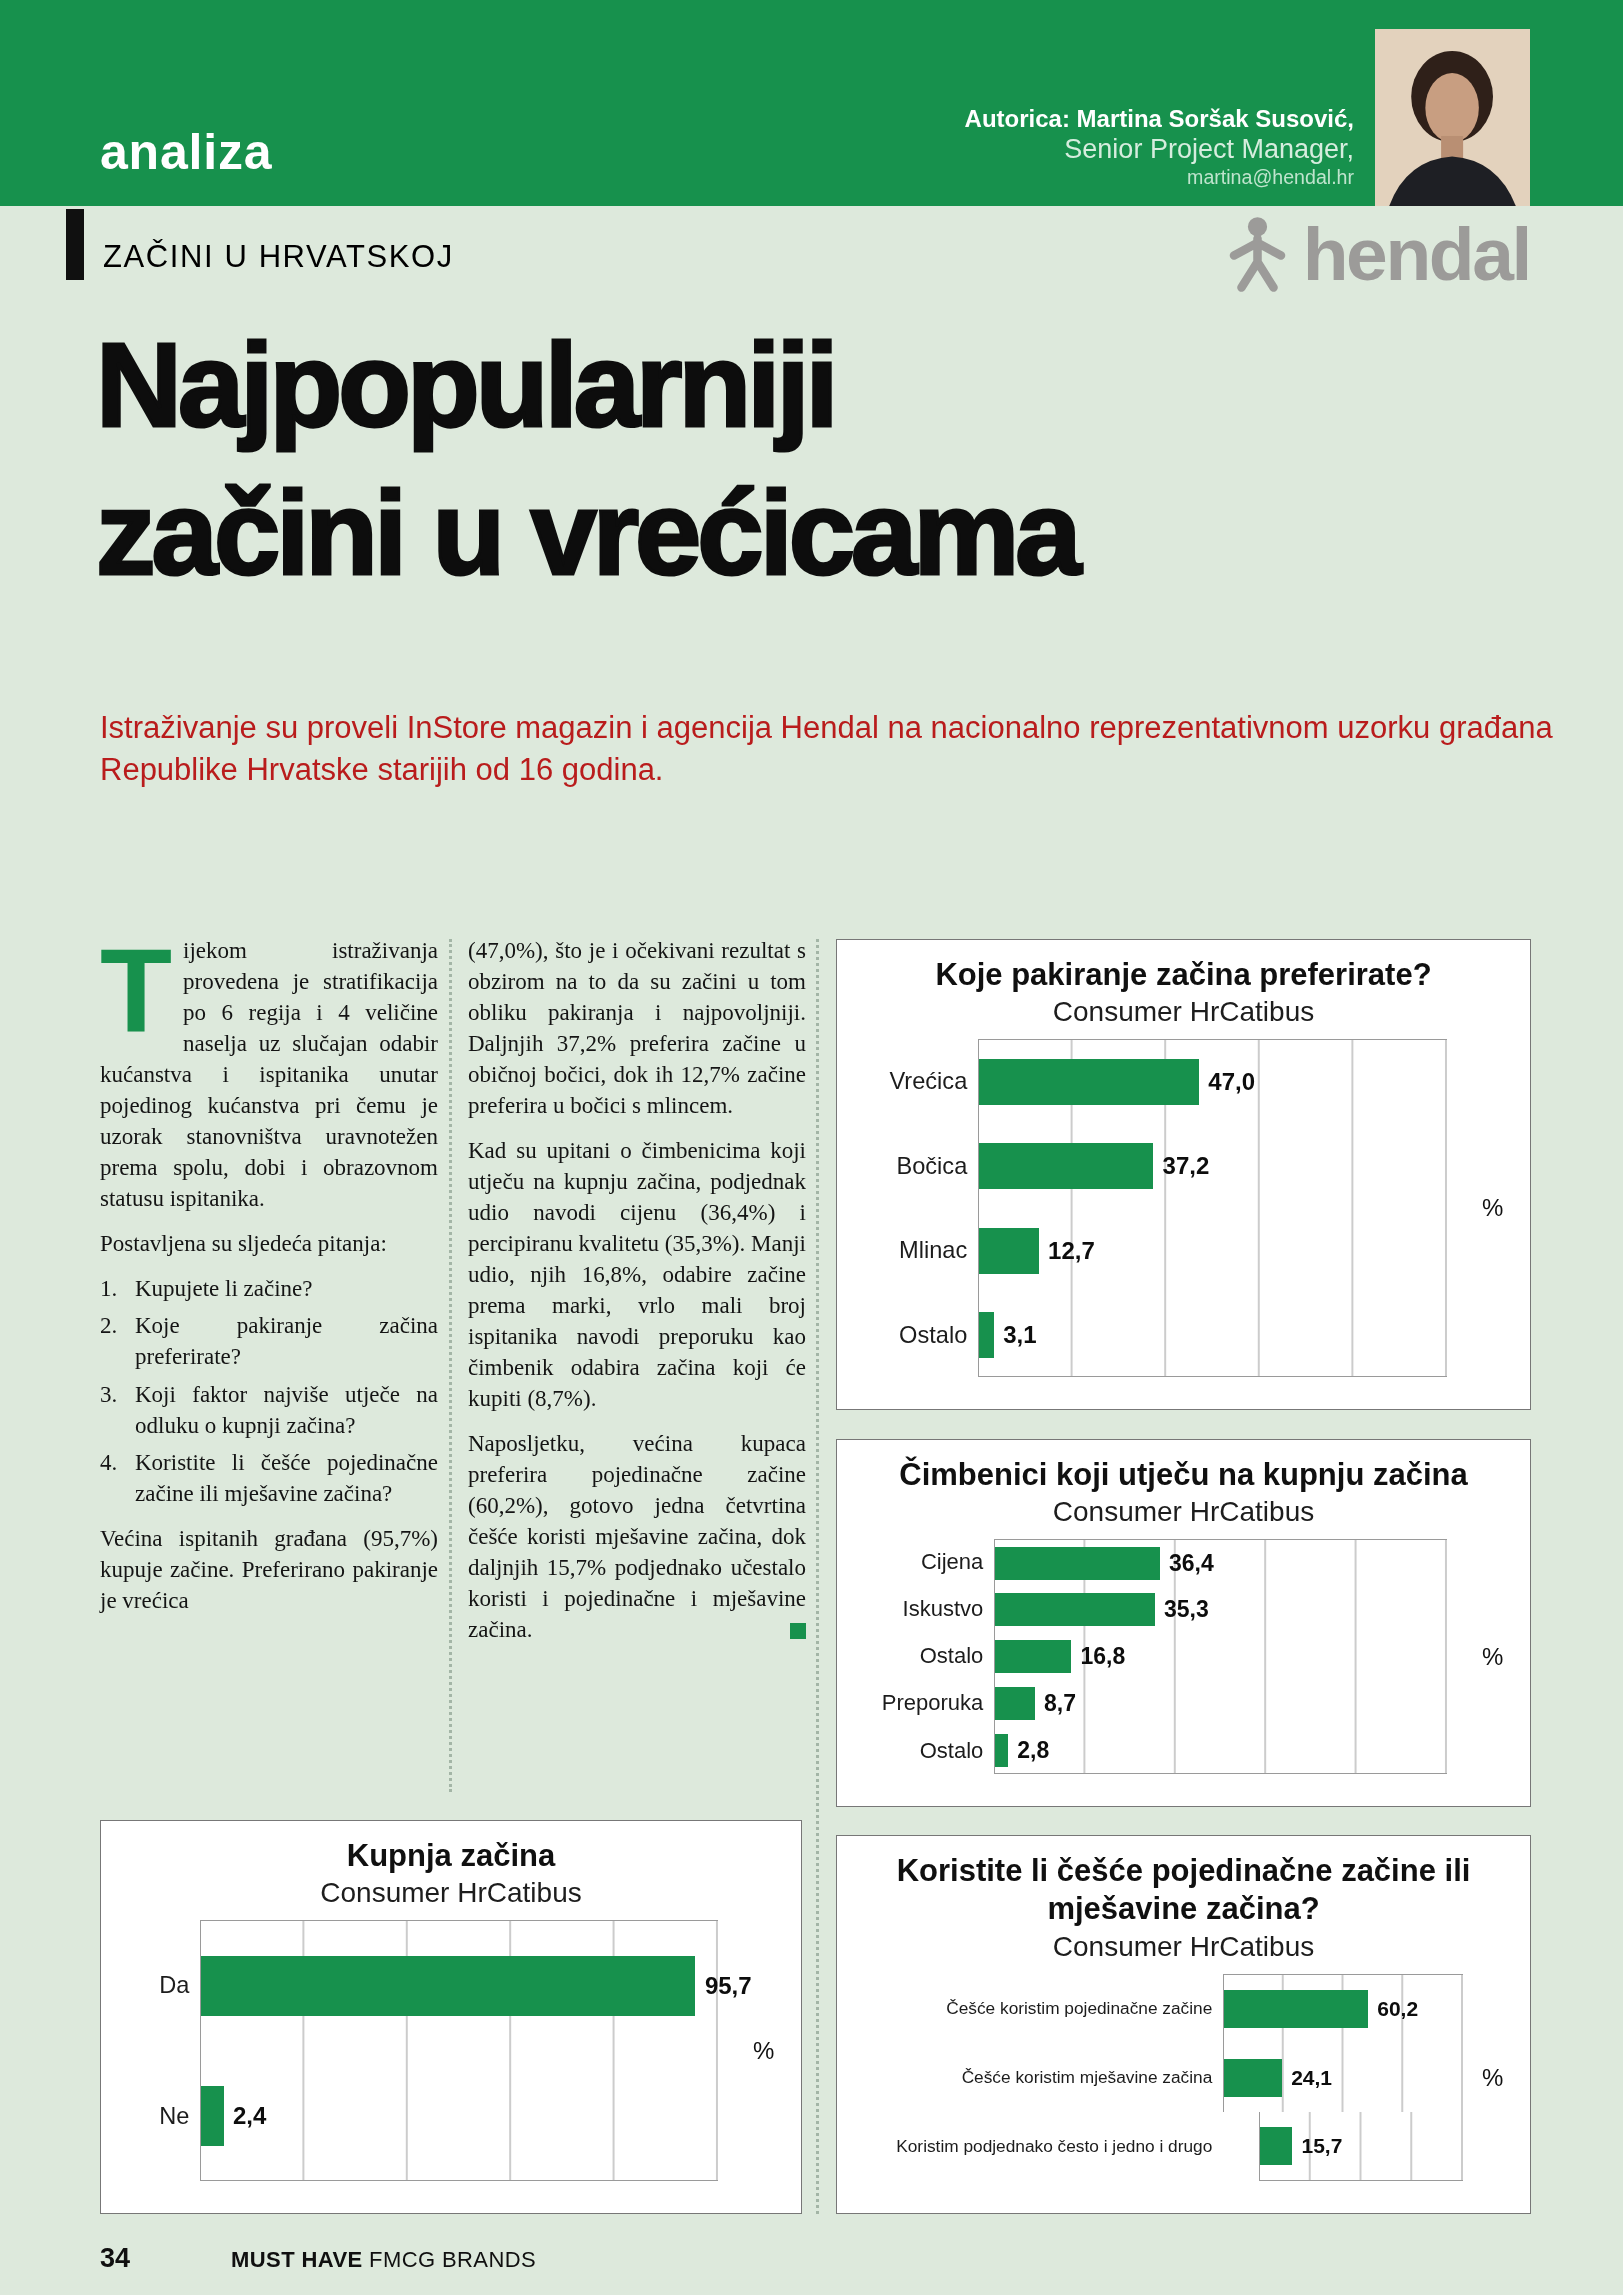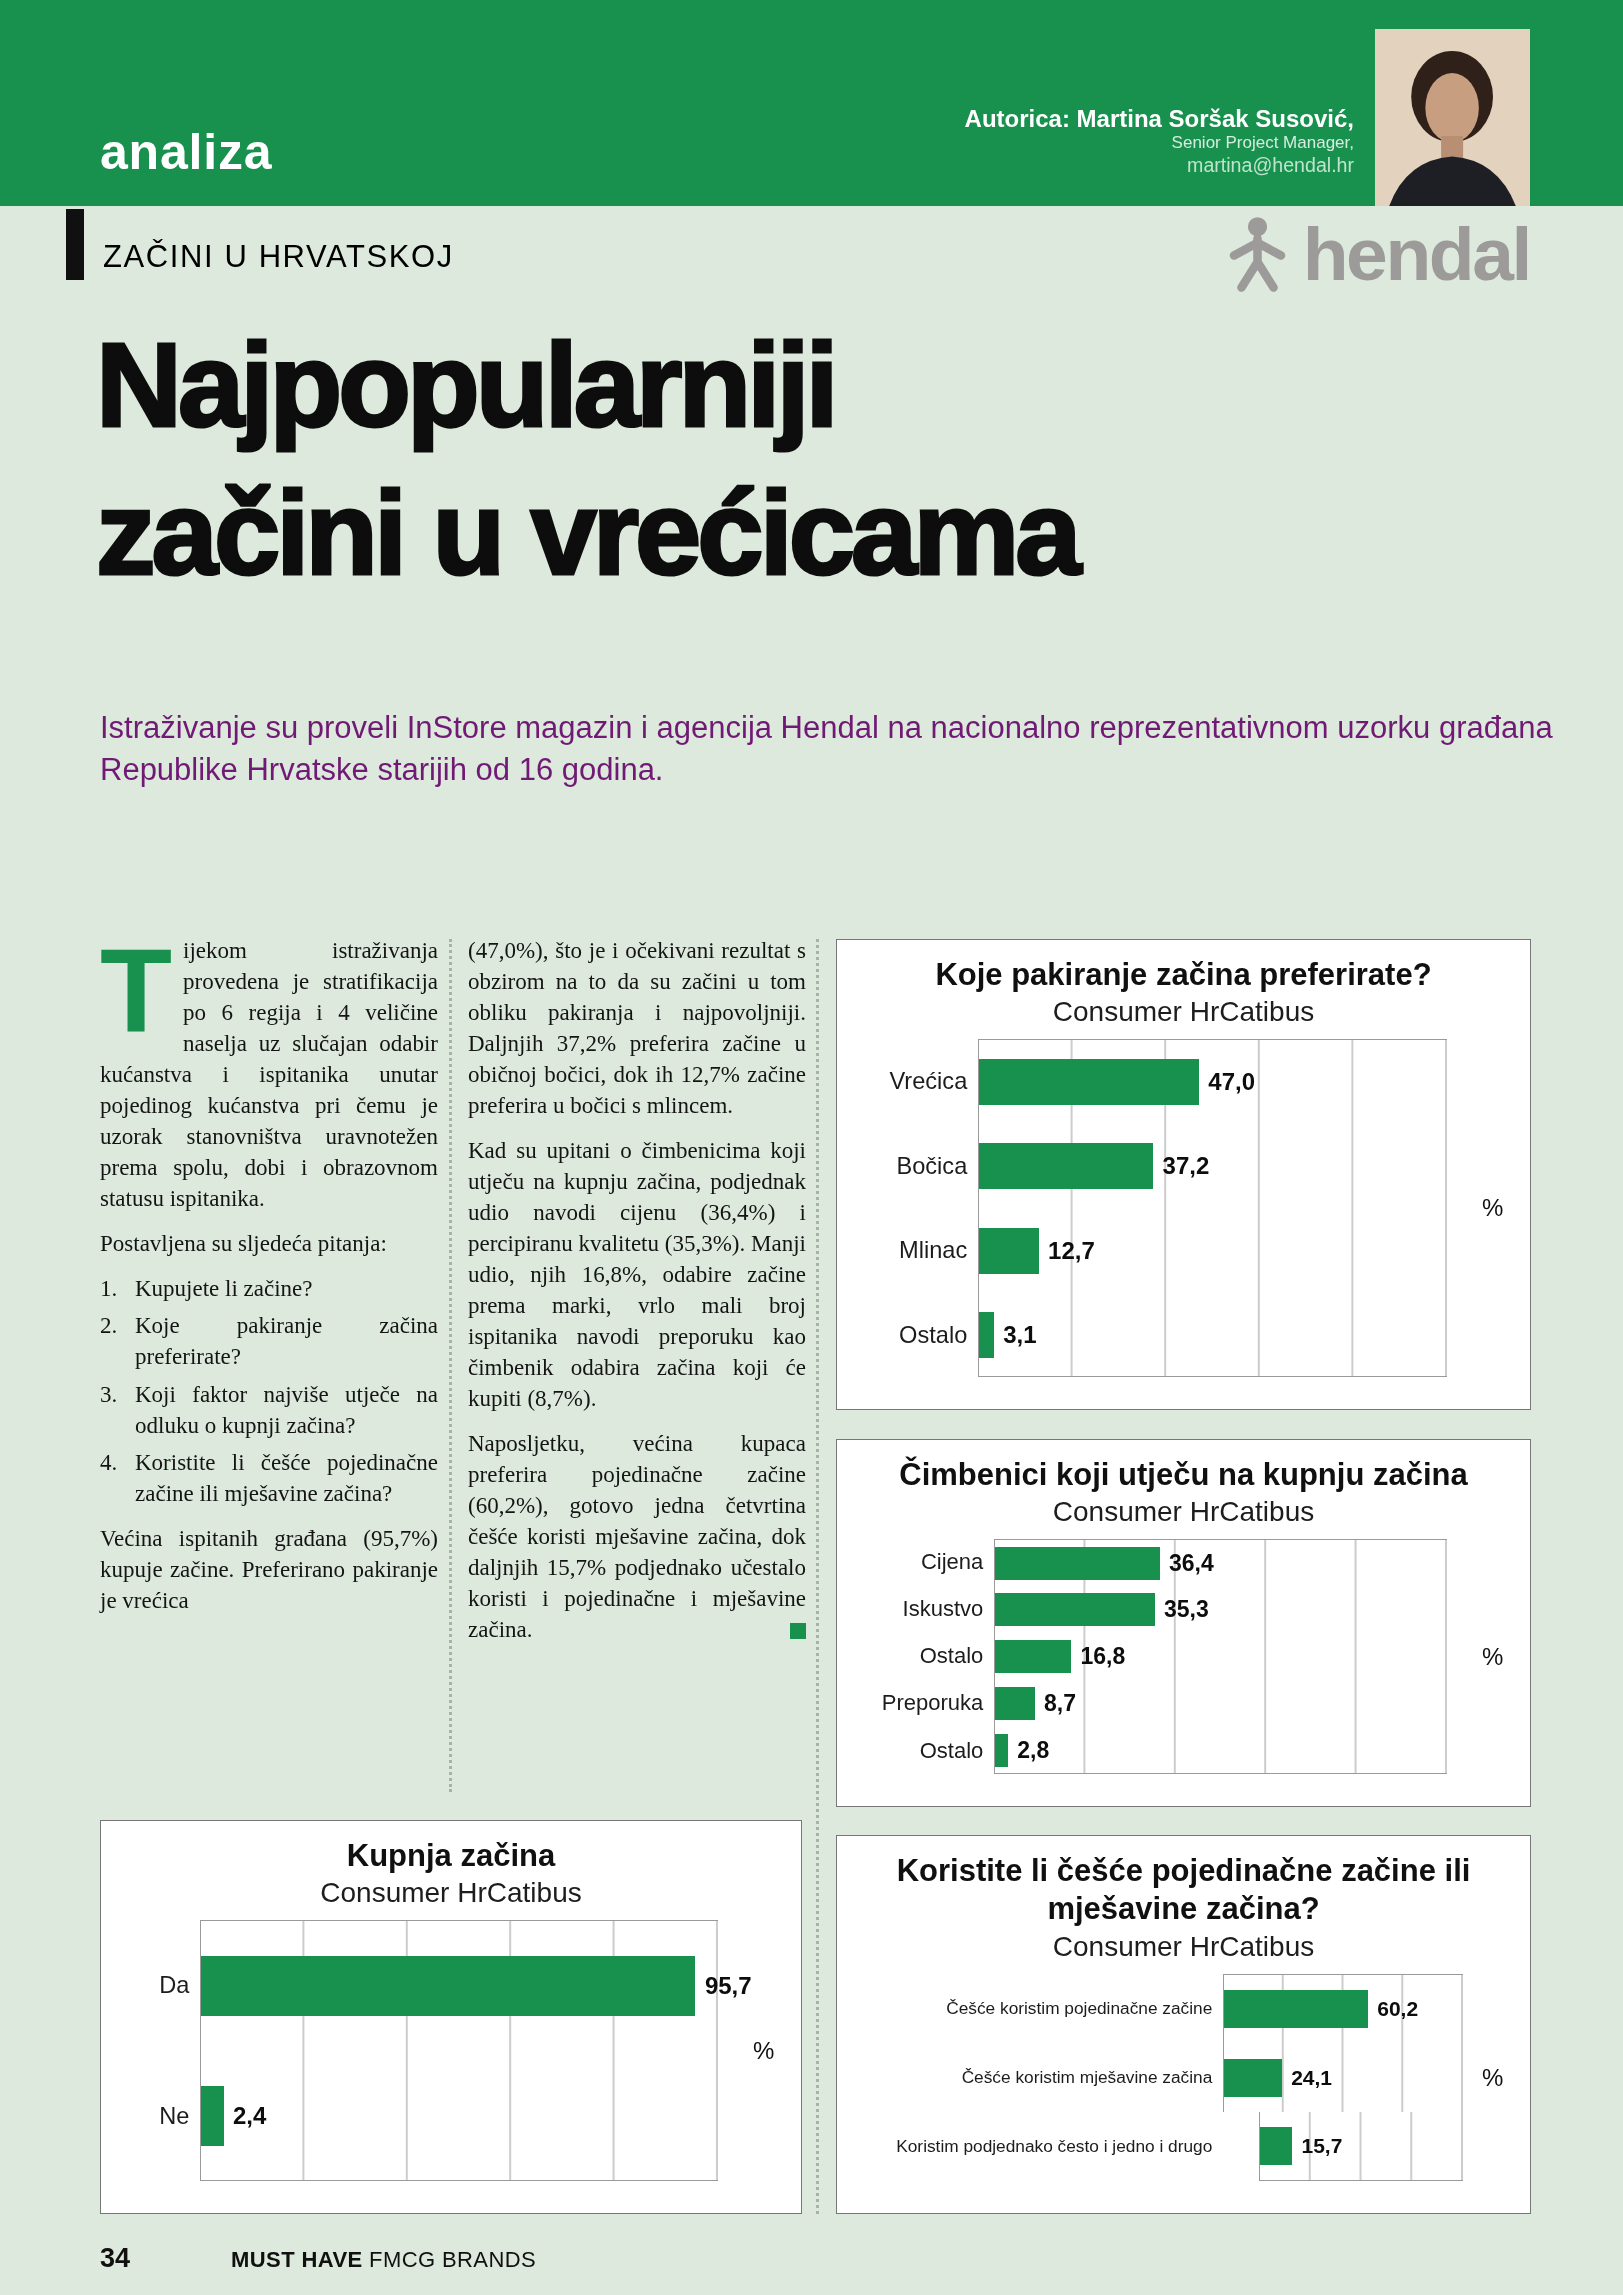--- a/index.html
+++ b/index.html
@@ -7,34 +7,34 @@
   html,body{background:#9aa39b}
   #page{position:relative;width:1623px;height:2295px;background:#dde9dc;
         font-family:"Liberation Sans",sans-serif;overflow:hidden;margin:0 auto}
 
   
   .band{position:absolute;left:0;top:0;width:100%;height:206px;background:#17914d}
   .masthead{position:absolute;left:100px;top:123px;font-size:50px;font-weight:bold;
             color:#ffffff;letter-spacing:0.8px}
   .author{position:absolute;right:269px;top:104px;text-align:right;color:#fff;line-height:1.22}
   .author .l1{font-size:24px;font-weight:bold}
-  .author .l2{font-size:17px;color:#d6edde}
+  .author .l2{font-size:27px;color:#d6edde}
   .author .l3{font-size:19.6px;color:#bfe4cd}
   .photo{position:absolute;right:93px;top:29px;width:155px;height:177px;overflow:hidden;background:#e3d2bd}
 
   
   .tick{position:absolute;left:66px;top:209px;width:18px;height:71px;background:#101010}
   .kicker{position:absolute;left:103px;top:239px;font-size:31px;color:#000000;letter-spacing:1.6px}
   .logo{position:absolute;right:93px;top:215px;display:flex;align-items:center;gap:7.9px;color:#9c9b99}
   .logo-text{font-size:75px;font-weight:bold;letter-spacing:-2.4px;line-height:1}
 
   
   .headline{position:absolute;left:96px;top:311px;font-size:119px;line-height:148px;
             font-weight:bold;color:#0d0d0d;letter-spacing:-3.9px;-webkit-text-stroke:3.1px #0d0d0d}
-  .intro{position:absolute;left:100px;top:707px;width:1461px;font-size:31px;line-height:1.36;color:#701a75}
+  .intro{position:absolute;left:100px;top:707px;width:1461px;font-size:31px;line-height:1.36;color:#b91c1c}
 
   
   .col{position:absolute;top:935px;width:338px;font-family:"Liberation Serif",serif;
        font-size:23px;line-height:31px;color:#141414;text-align:justify}
   .col1{left:100px}.col2{left:468px}
   .col p{margin-bottom:14px}
   .dropcap{float:left;font-family:"Liberation Sans",sans-serif;font-weight:bold;color:#17914d;
            font-size:118px;line-height:101px;margin:6.3px 11px 0 0}
   .qlist{margin-bottom:14px}
   .q{display:flex;margin-bottom:6.3px}

